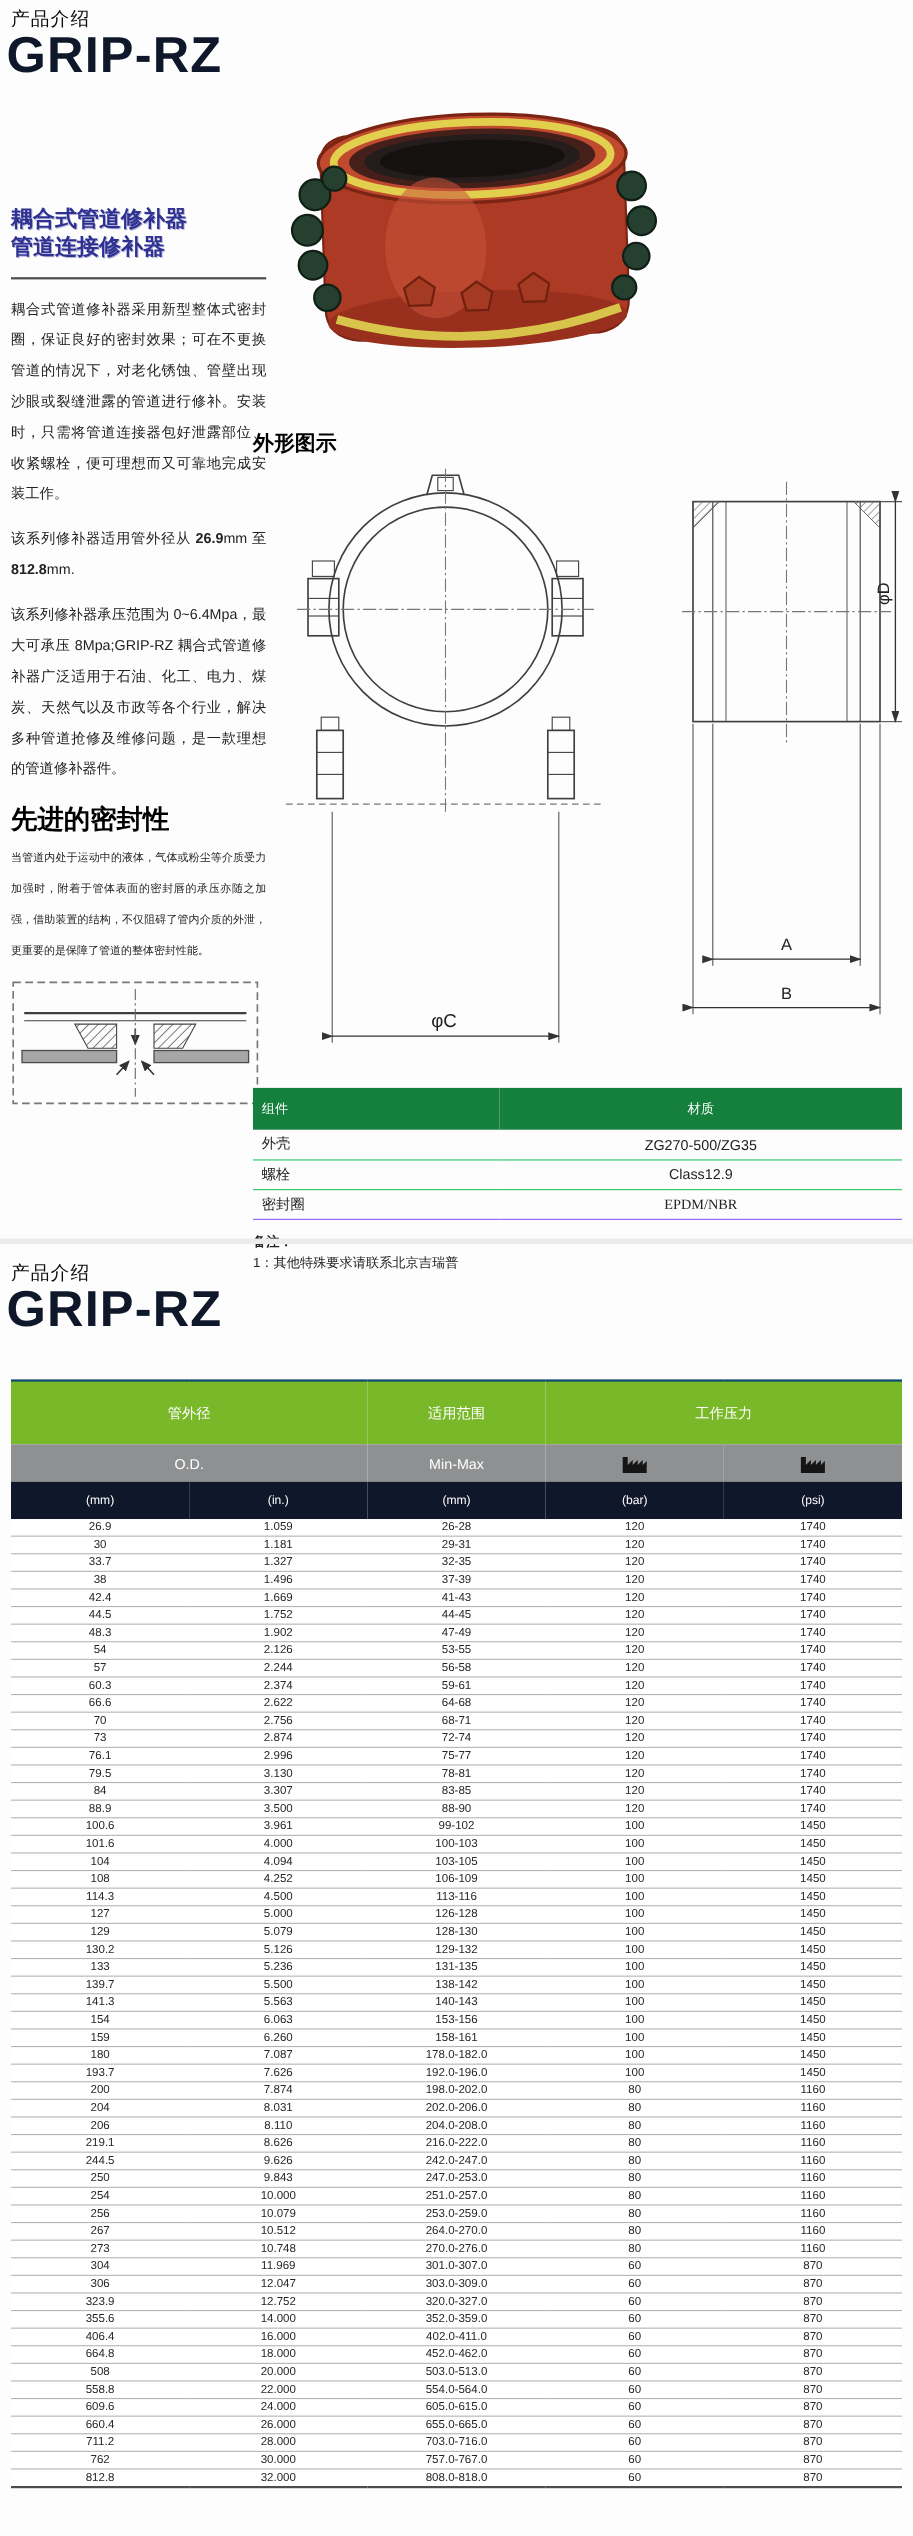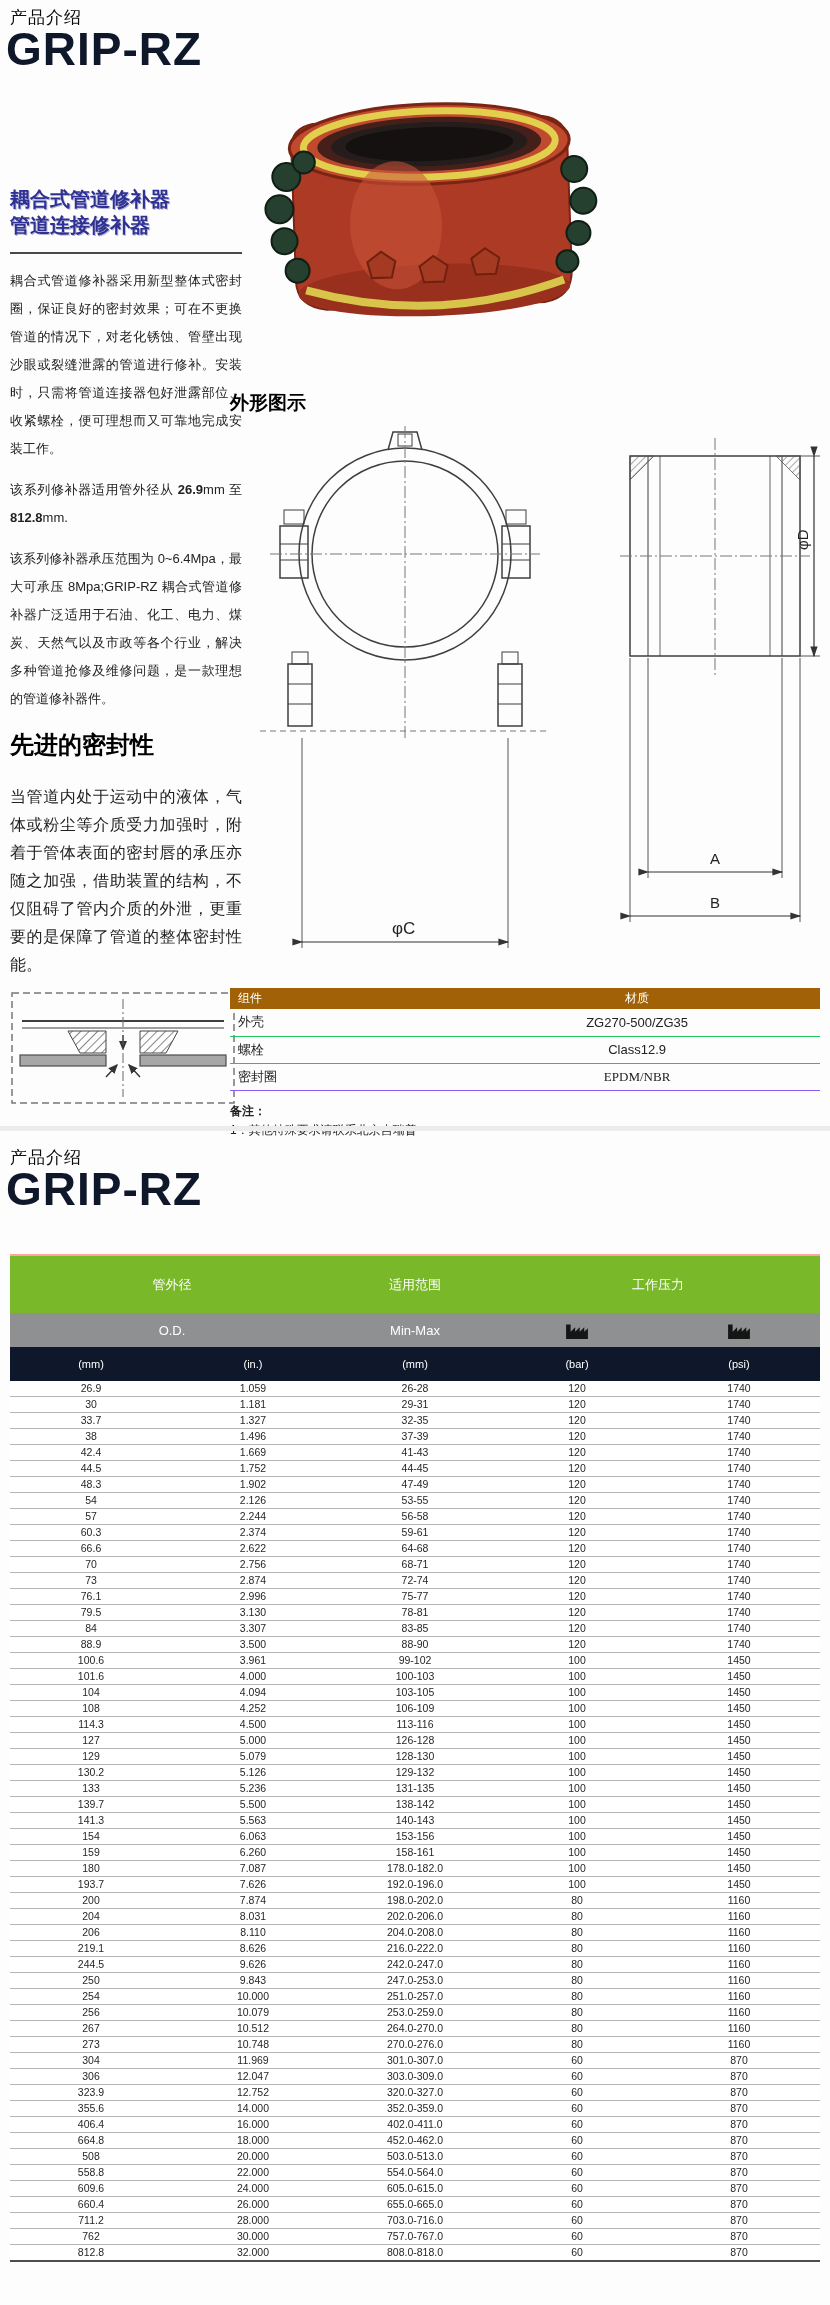--- a/index.html
+++ b/index.html
@@ -11,43 +11,43 @@
   .brand  { font-size:46px; font-weight:800; color:#0f172a; letter-spacing:1px; }
 
   
   .leftcol { left:10px; top:186px; width:232px; }
   .prod-title { font-size:20px; font-weight:800; color:#2e3192; line-height:26px;
                 text-shadow:1px 1px 0 rgba(46,49,146,.35); }
   .divider { margin-top:14px; border-top:2px solid #4a4a4a; width:100%; }
   .body-p { margin-top:13px; font-size:13px; line-height:28px; text-align:justify; color:#222; }
   .body-p b { font-weight:700; }
   .seal-title { margin-top:16px; font-size:24px; font-weight:800; color:#000; }
-  .seal-p { margin-top:22px; font-size:16px; line-height:28px; text-align:justify; color:#222; }
+  .seal-p { margin-top:6px; font-size:10px; line-height:28px; text-align:justify; color:#222; }
   .seal-diagram { margin-top:12px; }
 
   
   .rightcol { left:230px; top:390px; width:590px; }
   .outline-title { font-size:19px; font-weight:700; color:#000; }
 
   .mat-table { width:590px; border-collapse:collapse; margin-top:10px; }
-  .mat-table th { background:#a16207; color:#fff; font-size:12px; font-weight:500; height:21px; }
+  .mat-table th { background:#15803d; color:#fff; font-size:12px; font-weight:500; height:38px; }
   .mat-table th:first-child { text-align:left; padding-left:8px; width:38%; }
   .mat-table td { height:27px; font-size:13px; border-bottom:1px solid #22c55e; color:#222; }
   .mat-table td:first-child { padding-left:8px; }
   .mat-table td:last-child { text-align:center; }
   .mat-table tr:last-child td { border-bottom:1px solid #8b5cf6;font-family:Liberation Serif, serif; }
   .note { margin-top:12px; font-size:12px; color:#222; }
   .note .t { font-weight:700; }
   .note .i { margin-top:2px; }
 
   .page-split { left:0; top:1126px; width:830px; height:5px; background:#ececec; }
 
   
   .spec { left:10px; top:1254px; width:810px; border-collapse:collapse; table-layout:fixed;
-          border-top:2px solid #fca5a5; }
+          border-top:2px solid #0c4a6e; }
   .spec col { width:20%; }
   .spec th, .spec td { text-align:center; vertical-align:middle; }
   .spec .green th { background:#79b829; color:#fff; font-size:13px; font-weight:500; height:58px; }
   .spec .subhead td { background:#8f9091; color:#fff; font-size:13px; height:34px; }
   .spec .units td { background:#0f172a; color:#fff; font-size:11px; height:34px; }
   .spec tbody td { font-size:10.5px; color:#262626; padding:1px 0 2px;
                    border-bottom:1px solid #b4b4b4; background:#fff; }
   .spec tbody tr:last-child td { border-bottom:2px solid #4d4d4d; }
   .picon { display:inline-block; vertical-align:middle; }
 

